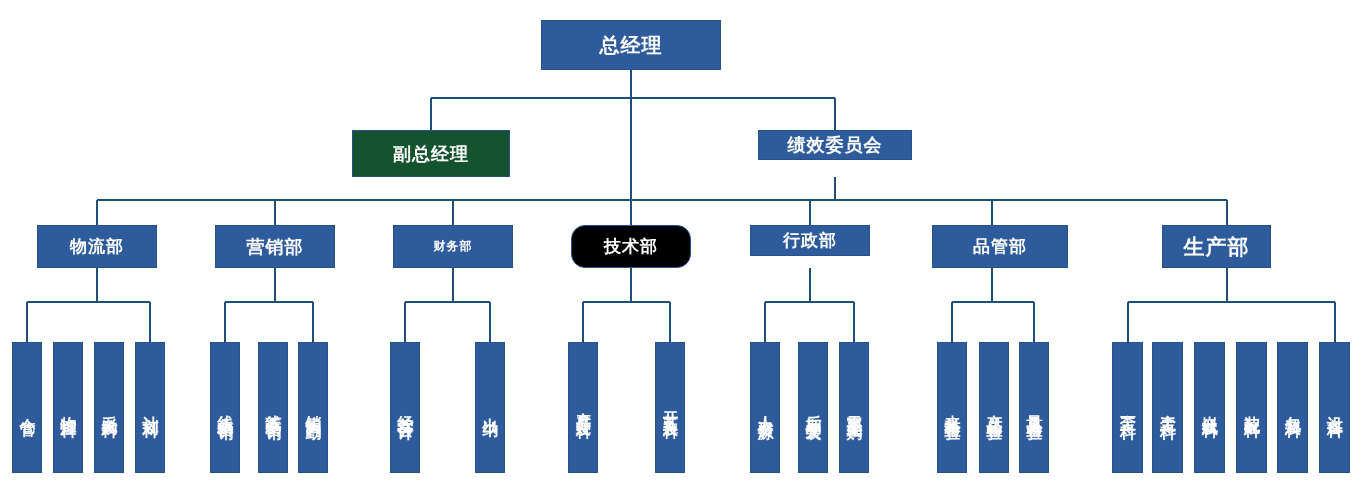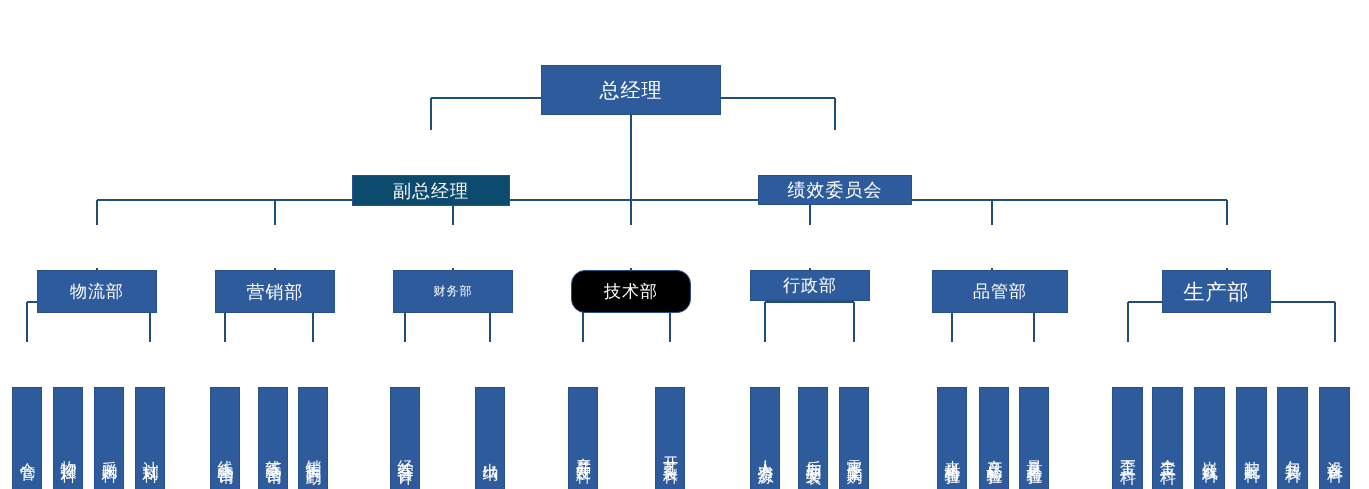--- a/index.html
+++ b/index.html
@@ -11,25 +11,24 @@
     overflow:hidden;
   }
   .stage svg{position:absolute;left:0;top:0;}
   .node{
     position:absolute;
     display:flex;align-items:center;justify-content:center;
     background:#2E5B9C;
     border:1px solid #27508C;
     box-sizing:border-box;
     color:#ffffff;
-    font-weight:normal;
+    font-weight:bold;
     text-align:center;
     letter-spacing:1px;
     user-select:none;
-    margin-top:45px;
   }
   .node.v{
     writing-mode:vertical-lr;
     text-orientation:upright;
     letter-spacing:3px;
   }
 </style>
 </head>
 <body>
 
@@ -71,21 +70,21 @@
       <line x1="952" y1="302" x2="1034" y2="302" stroke="#1F4E79" stroke-width="1.5"></line>
       <line x1="952" y1="302" x2="952" y2="342" stroke="#1F4E79" stroke-width="1.5"></line>
       <line x1="1034" y1="302" x2="1034" y2="342" stroke="#1F4E79" stroke-width="1.5"></line>
       <line x1="1227" y1="268" x2="1227" y2="302" stroke="#1F4E79" stroke-width="1.5"></line>
       <line x1="1128" y1="302" x2="1335" y2="302" stroke="#1F4E79" stroke-width="1.5"></line>
       <line x1="1128" y1="302" x2="1128" y2="342" stroke="#1F4E79" stroke-width="1.5"></line>
       <line x1="1335" y1="302" x2="1335" y2="342" stroke="#1F4E79" stroke-width="1.5"></line>
     </svg>
   <div id="nodes-layer">
       <div class="node h" style="left: 541px; top: 20px; width: 180px; height: 50px; font-size: 20px; background: rgb(46, 91, 156); border-color: rgb(39, 80, 140); color: rgb(255, 255, 255);">总经理</div>
-      <div class="node h" style="left: 352px; top: 130px; width: 158px; height: 31px; font-size: 18px; background: #0c4a6e; border-color: rgb(39, 80, 140); color: rgb(255, 255, 255);">副总经理</div>
+      <div class="node h" style="left: 352px; top: 130px; width: 158px; height: 47px; font-size: 18px; background: #14532d; border-color: rgb(39, 80, 140); color: rgb(255, 255, 255);">副总经理</div>
       <div class="node h" style="left: 758px; top: 130px; width: 154px; height: 30px; font-size: 18px; background: rgb(46, 91, 156); border-color: rgb(39, 80, 140); color: rgb(255, 255, 255);">绩效委员会</div>
       <div class="node h" style="left: 37px; top: 225px; width: 120px; height: 43px; font-size: 17px; background: rgb(46, 91, 156); border-color: rgb(39, 80, 140); color: rgb(255, 255, 255);">物流部</div>
       <div class="node h" style="left: 215px; top: 225px; width: 120px; height: 43px; font-size: 18px; background: rgb(46, 91, 156); border-color: rgb(39, 80, 140); color: rgb(255, 255, 255);">营销部</div>
       <div class="node h" style="left: 393px; top: 225px; width: 120px; height: 43px; font-size: 12px; background: rgb(46, 91, 156); border-color: rgb(39, 80, 140); color: rgb(255, 255, 255);">财务部</div>
       <div class="node h" style="left: 571px; top: 225px; width: 120px; height: 43px; font-size: 17px; background: #000000; border-color: rgb(39, 80, 140); color: rgb(255, 255, 255); border-radius: 14px;">技术部</div>
       <div class="node h" style="left: 750px; top: 225px; width: 120px; height: 31px; font-size: 17px; background: rgb(46, 91, 156); border-color: rgb(39, 80, 140); color: rgb(255, 255, 255);">行政部</div>
       <div class="node h" style="left: 932px; top: 225px; width: 136px; height: 43px; font-size: 17px; background: rgb(46, 91, 156); border-color: rgb(39, 80, 140); color: rgb(255, 255, 255);">品管部</div>
       <div class="node h" style="left: 1162px; top: 225px; width: 109px; height: 43px; font-size: 21px; background: rgb(46, 91, 156); border-color: rgb(39, 80, 140); color: rgb(255, 255, 255);">生产部</div>
       <div class="node v" style="left: 12px; top: 342px; width: 30px; height: 131px; font-size: 16px; background: rgb(46, 91, 156); border-color: rgb(39, 80, 140); color: rgb(255, 255, 255);">仓管</div>
       <div class="node v" style="left: 53px; top: 342px; width: 30px; height: 131px; font-size: 16px; background: rgb(46, 91, 156); border-color: rgb(39, 80, 140); color: rgb(255, 255, 255);">物控科</div>

